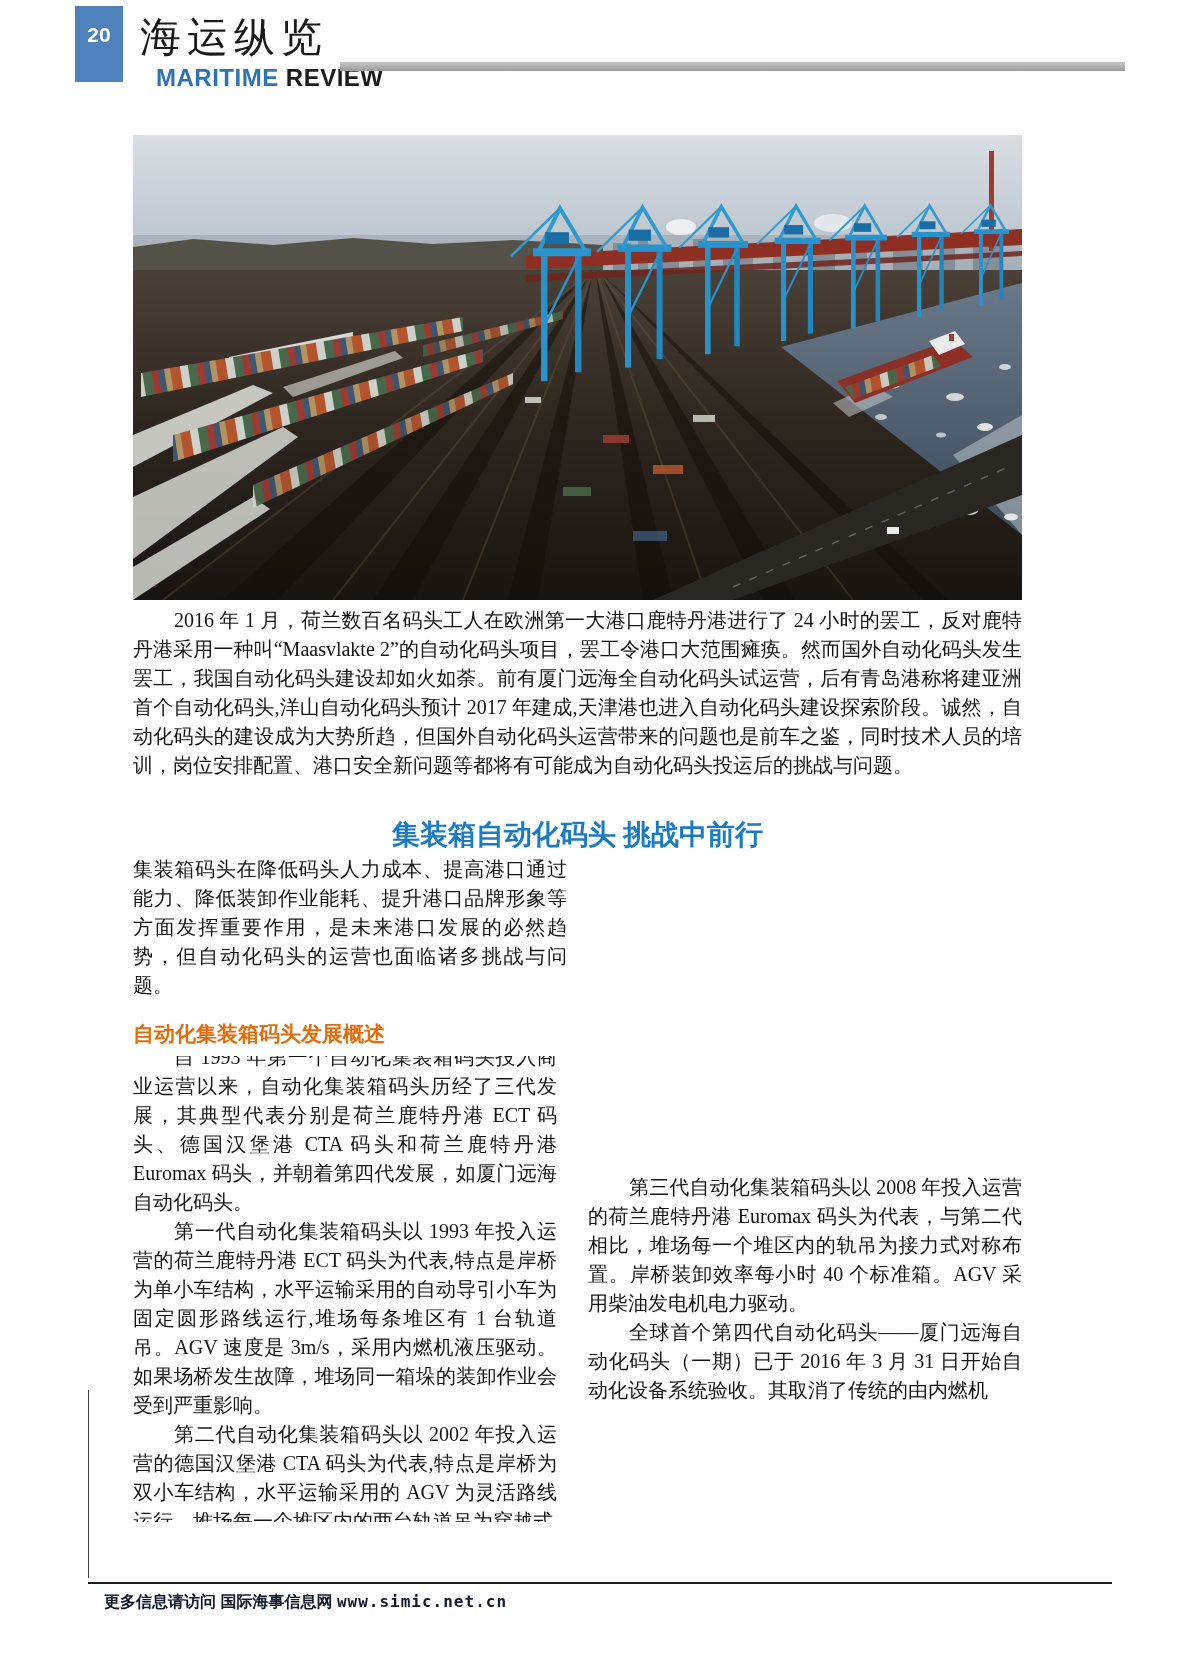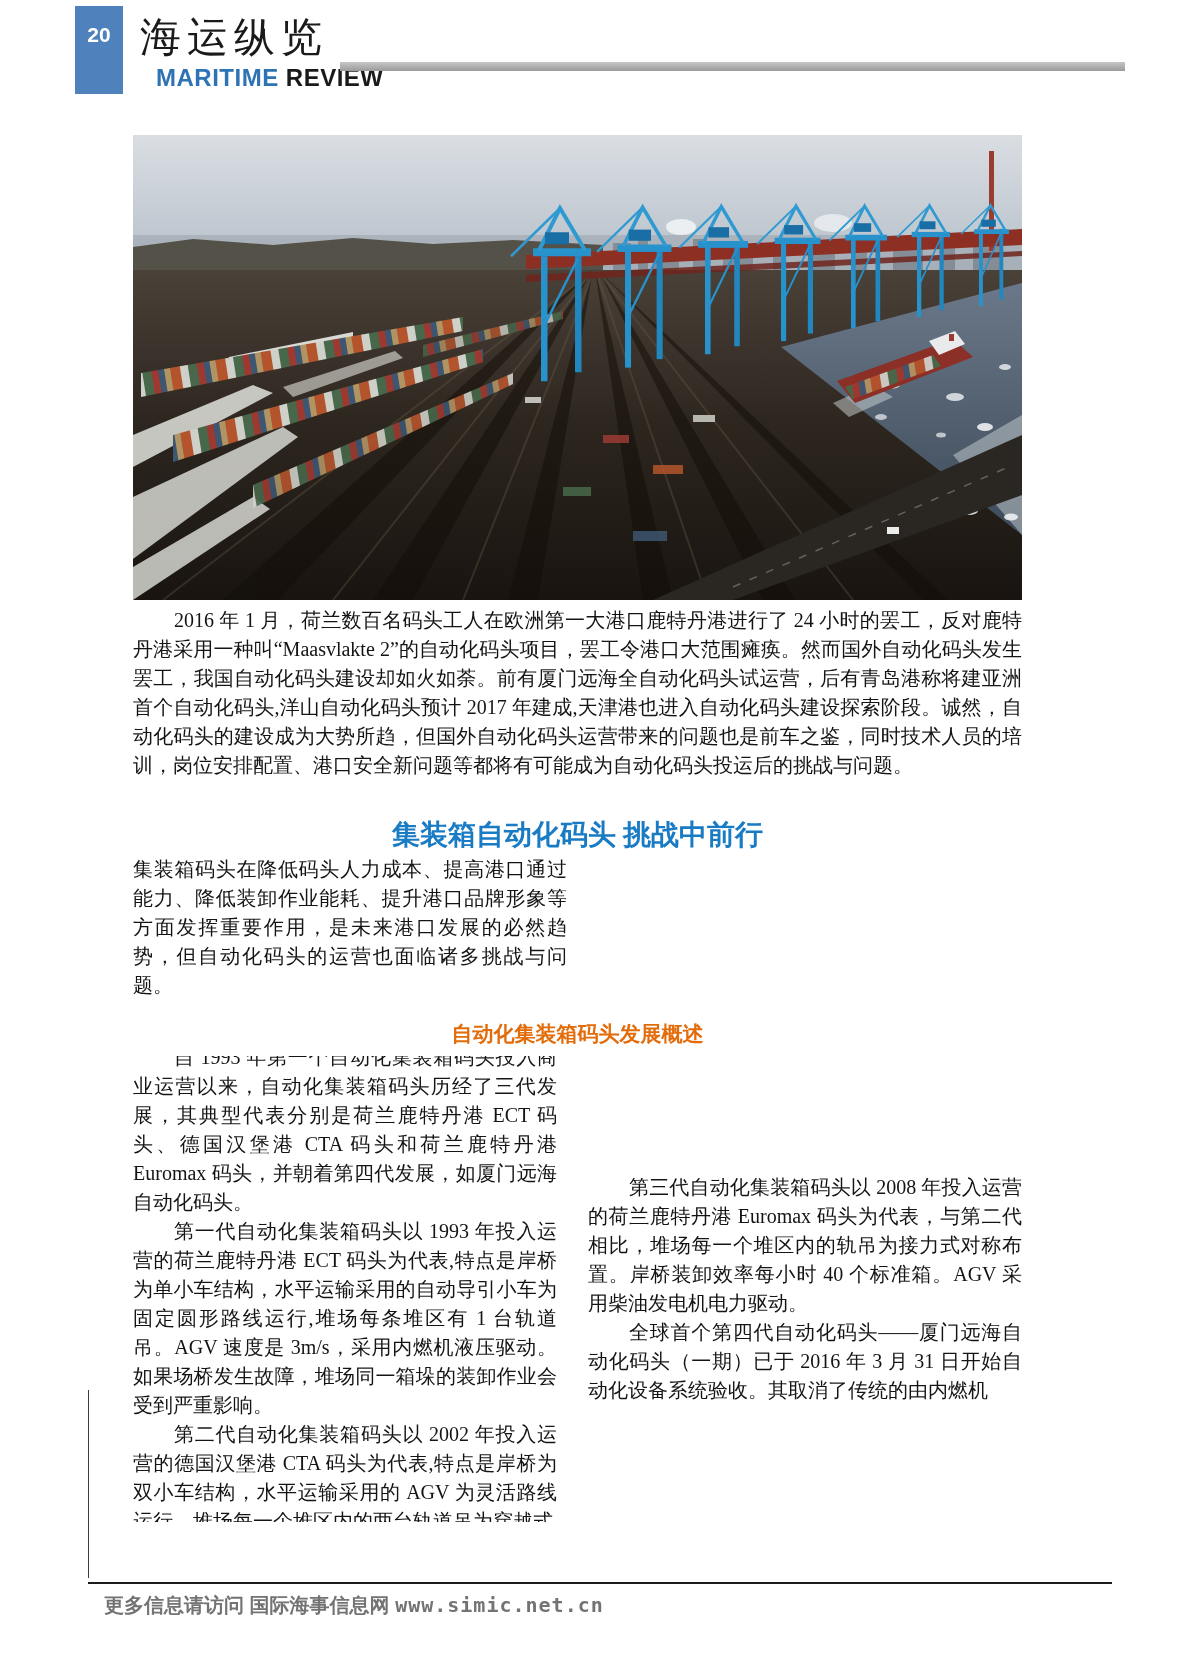--- a/index.html
+++ b/index.html
@@ -3,21 +3,21 @@
 <meta charset="utf-8">
 <style>
   html,body{margin:0;padding:0;background:#888;}
   .page{
     position:relative;width:1200px;height:1661px;background:#ffffff;
     margin:0 auto;overflow:hidden;
     font-family:"Liberation Serif","DejaVu Serif",serif;color:#141414;
   }
   
   .pagenum-box{
-    position:absolute;left:75px;top:6px;width:48px;height:88px;
+    position:absolute;left:75px;top:6px;width:48px;height:76px;
     background:var(--accent-blue,#4f81bd);
     color:#fff;font-family:"Liberation Sans",sans-serif;font-weight:bold;
     font-size:21px;text-align:center;line-height:58px;
   }
   .masthead-cn{
     position:absolute;left:140px;top:10px;font-size:41px;letter-spacing:6px;
     color:#1a1a1a;font-family:"Liberation Serif","DejaVu Serif",serif;
   }
   .masthead-en{
     position:absolute;left:156px;top:64px;font-size:24px;font-weight:bold;
@@ -45,31 +45,31 @@
   }
   .cols{position:absolute;left:133px;width:889px;display:flex;gap:31px;}
   .cols-1{top:855px;height:158px;overflow:hidden;}
   .cols-2{top:1056px;height:466px;overflow:hidden;align-items:center;}
   .col{margin:0;font-size:20px;line-height:29px;text-align:justify;}
   .col-left{width:424px;}
   .col-right{width:434px;}
   .col p{margin:0;}
   .subheading{
     position:absolute;left:133px;top:1020px;width:889px;
-    text-align:center;font-size:21px;font-weight:bold;
+    font-size:21px;font-weight:bold;
     color:var(--subheading-orange,#e36c0a);
     font-family:Liberation Mono, monospace;
   }
   
   .footer-vline{position:absolute;left:88px;top:1390px;width:1px;height:188px;background:#3c3c3c;}
   .footer-hline{position:absolute;left:88px;top:1582px;width:1024px;height:2px;background:#1c1c1c;}
   .footer-text{
     position:absolute;left:104px;top:1592px;
     font-family:"Liberation Sans","DejaVu Sans",sans-serif;
-    font-weight:bold;font-size:20px;color:#737373;
+    font-weight:bold;font-size:16px;color:#0f172a;
   }
   .footer-text .url{font-family:"DejaVu Sans Mono","Liberation Mono",monospace;letter-spacing:1px;}
 </style>
 </head>
 <body>
 
 <div class="page">
 
   <div class="pagenum-box">
     <span>20</span>

